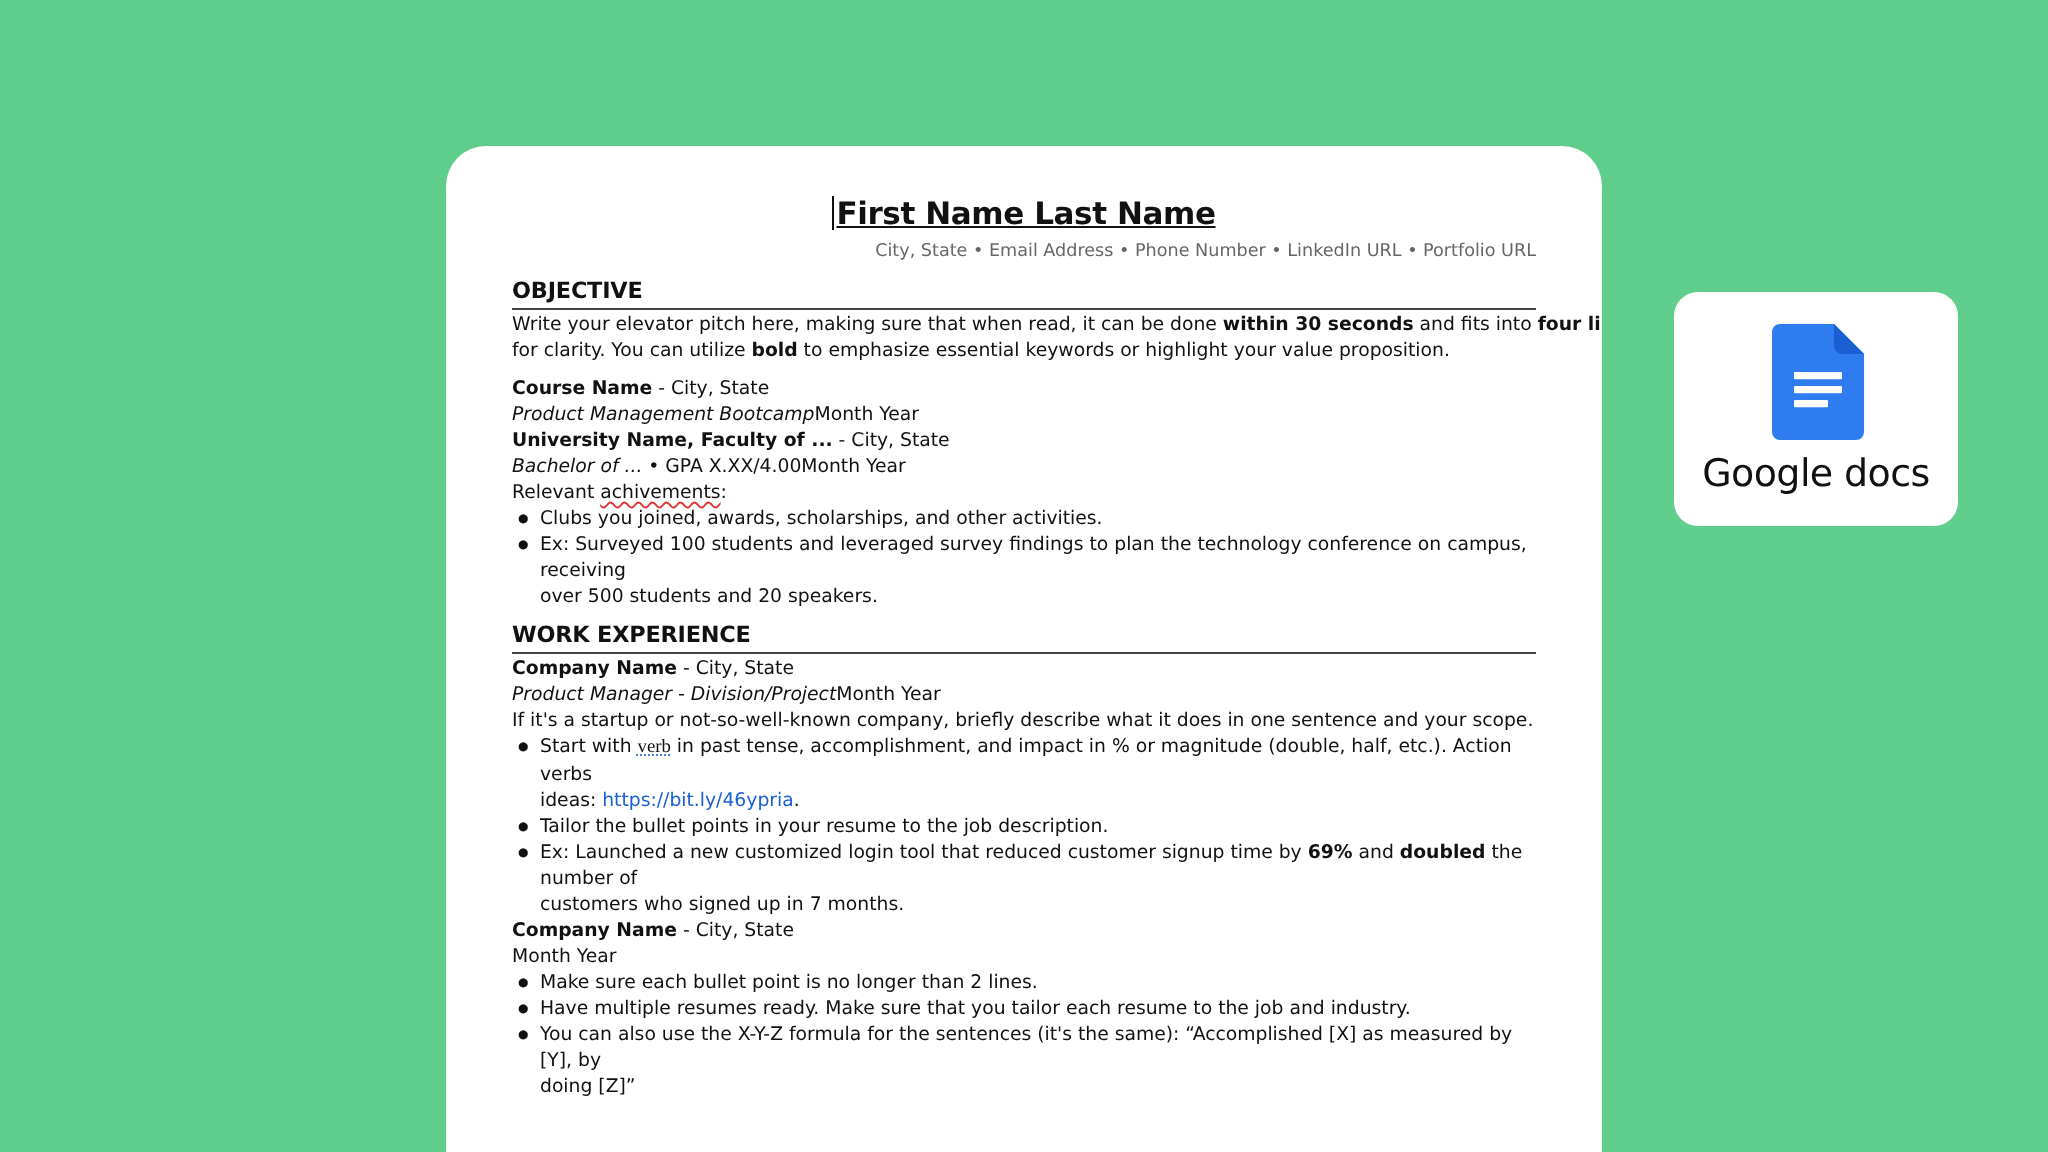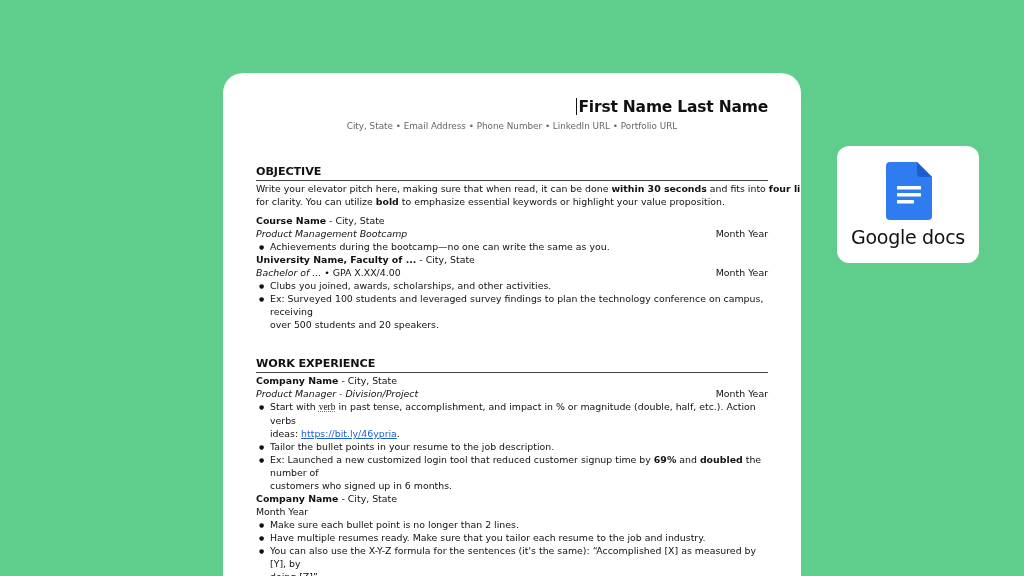--- a/index.html
+++ b/index.html
@@ -3,36 +3,36 @@
 <meta charset="utf-8">
 <style>
   * { box-sizing: border-box; margin: 0; padding: 0; }
   html, body { width: 1024px; height: 576px; overflow: hidden; }
   body { background: #5fcd8c; font-family: "DejaVu Sans", sans-serif; position: relative; }
   .doc-card {
     position: absolute; left: 223px; top: 73px; width: 578px; height: 540px;
     background: #fff; border-radius: 20px; overflow: hidden;
   }
   .doc { position: absolute; left: 33px; top: 0; width: 512px; color: #111; font-size: 9.4px; line-height: 13px; }
-  .name { position: absolute; top: 24px; left: 0; width: 512px; text-align: right; font-size: 15.5px; font-weight: bold; line-height: 20px; letter-spacing: -0.2px; }
+  .name { position: absolute; top: 24px; left: 0; width: 512px; text-align: center; font-size: 15.5px; font-weight: bold; line-height: 20px; letter-spacing: -0.2px; text-decoration: underline; }
   .cursor { display: inline-block; width: 1px; height: 17px; background: #111; vertical-align: -3px; margin-right: 1px; }
-  .contact { position: absolute; top: 47px; left: 0; width: 512px; text-align: center; font-size: 8.8px; color: #666; }
+  .contact { position: absolute; top: 47px; left: 0; width: 512px; text-align: right; font-size: 8.8px; color: #666; }
   .body-flow { position: absolute; top: 66px; left: 0; width: 512px; }
-  .sec-title { font-weight: bold; font-size: 11.2px; line-height: 14px; border-bottom: 1px solid #444; padding-bottom: 1px; margin-bottom: 1px; letter-spacing: -0.1px; margin-top: 26px; }
+  .sec-title { font-weight: bold; font-size: 11.2px; line-height: 14px; border-bottom: 1px solid #444; padding-bottom: 1px; margin-bottom: 1px; letter-spacing: -0.1px; }
   .sec { margin-bottom: 6px; }
-  .row { display: flex; justify-content: space-between; white-space: nowrap; }
+  .row { display: flex; justify-content: flex-start; white-space: nowrap; }
   .b { font-weight: bold; }
   .i { font-style: italic; }
   p { white-space: nowrap; }
   ul { list-style: none; }
   li { position: relative; padding-left: 14px; }
   li::before { content: "●"; position: absolute; left: 3px; top: 0; font-size: 6px; }
   .sq { text-decoration: underline wavy #d33; text-decoration-thickness: 1px; }
   .sqb { text-decoration: underline dotted #4a7fd4; font-family: Liberation Serif, serif; }
-  a { color: #1a5fd6; text-decoration: underline; }
+  a { color: #1a5fd6; }
   .gd-card {
     position: absolute; left: 837px; top: 146px; width: 142px; height: 117px;
     background: #fff; border-radius: 12px;
   }
   .gd-icon { position: absolute; left: 49px; top: 16px; }
   .gd-label { position: absolute; left: 0; top: 80px; width: 142px; text-align: center; font-size: 19px; color: #111; font-family: "DejaVu Sans", sans-serif; letter-spacing: -0.3px; }
 </style>
 </head>
 <body>
 
@@ -47,45 +47,44 @@
         <p><span>Write your elevator pitch here, making sure that when read, it can be done </span><span class="b">within 30 seconds</span><span> and fits into </span><span class="b">four lines</span></p>
         <p><span>for clarity. You can utilize </span><span class="b">bold</span><span> to emphasize essential keywords or highlight your value proposition.</span></p>
       </div>
 
       <div class="sec">
         <p><span class="b">Course Name</span><span> - City, State</span></p>
         <div class="row">
             <span class="i">Product Management Bootcamp</span>
             <span>Month Year</span>
           </div>
-        <ul>
-          <li>Achievements during the bootcamp—no one can write the same as you.</li>
-        </ul>
         <p><span class="b">University Name, Faculty of ...</span><span> - City, State</span></p>
         <div class="row">
             <span><span class="i">Bachelor of ...</span><span> • GPA X.XX/4.00</span></span>
             <span>Month Year</span>
           </div>
+        <p><span>Relevant </span><span class="sq">achivements</span><span>:</span></p>
         <ul>
           <li>Clubs you joined, awards, scholarships, and other activities.</li>
           <li><span>Ex: Surveyed 100 students and leveraged survey findings to plan the technology conference on campus, receiving</span><br><span>over 500 students and 20 speakers.</span></li>
         </ul>
       </div>
 
       <div class="sec">
         <div class="sec-title">WORK EXPERIENCE</div>
         <p><span class="b">Company Name</span><span> - City, State</span></p>
         <div class="row">
             <span class="i">Product Manager - Division/Project</span>
             <span>Month Year</span>
           </div>
+        <p>If it's a startup or not-so-well-known company, briefly describe what it does in one sentence and your scope.</p>
         <ul>
           <li><span>Start with </span><span class="sqb">verb</span><span> in past tense, accomplishment, and impact in % or magnitude (double, half, etc.). Action verbs</span><br><span>ideas: </span><a>https://bit.ly/46ypria</a><span>.</span></li>
           <li>Tailor the bullet points in your resume to the job description.</li>
-          <li><span>Ex: Launched a new customized login tool that reduced customer signup time by </span><span class="b">69%</span><span> and </span><span class="b">doubled</span><span> the number of</span><br><span>customers who signed up in 6 months.</span></li>
+          <li><span>Ex: Launched a new customized login tool that reduced customer signup time by </span><span class="b">69%</span><span> and </span><span class="b">doubled</span><span> the number of</span><br><span>customers who signed up in 7 months.</span></li>
         </ul>
         <p><span class="b">Company Name</span><span> - City, State</span></p>
         <div class="row">
             <span>Month Year</span>
           </div>
         <ul>
           <li>Make sure each bullet point is no longer than 2 lines.</li>
           <li>Have multiple resumes ready. Make sure that you tailor each resume to the job and industry.</li>
           <li><span>You can also use the X-Y-Z formula for the sentences (it's the same): “Accomplished [X] as measured by [Y], by</span><br><span>doing [Z]”</span></li>
 

